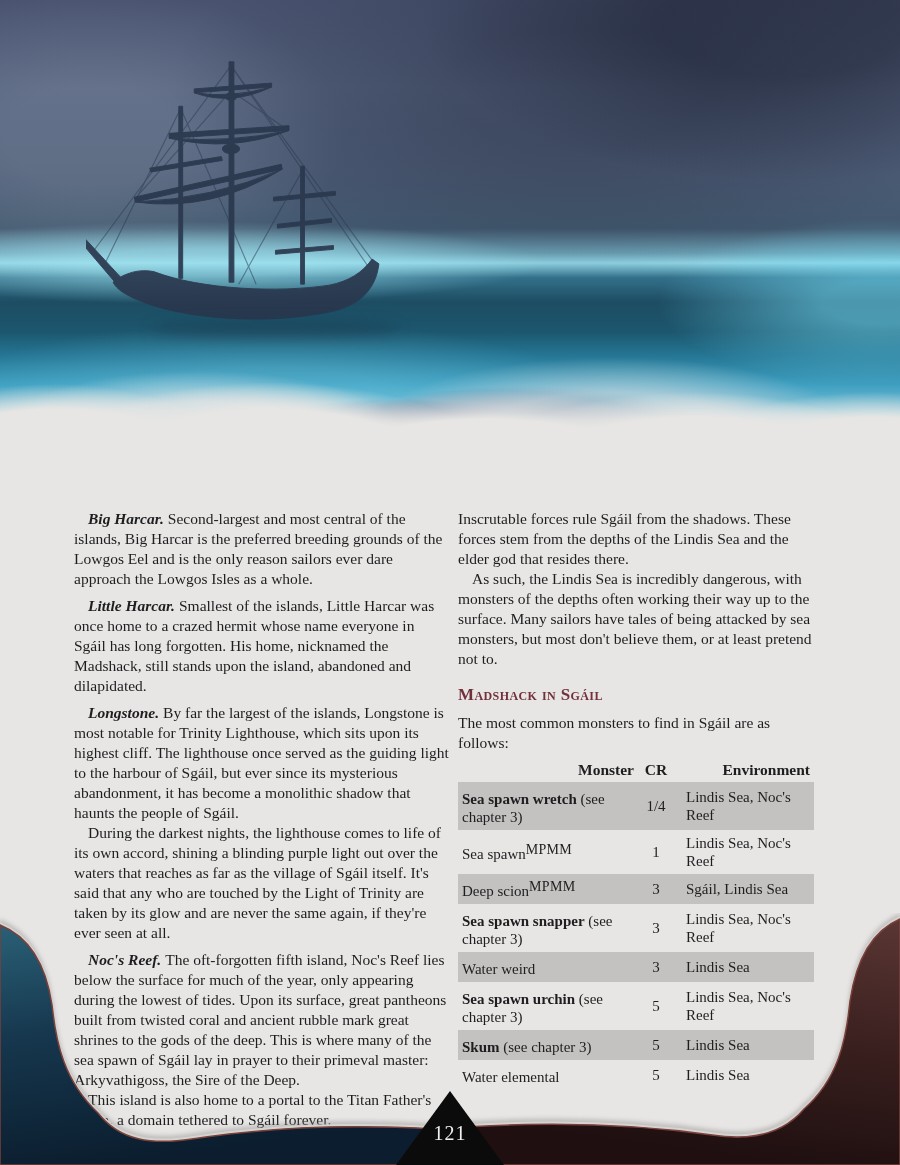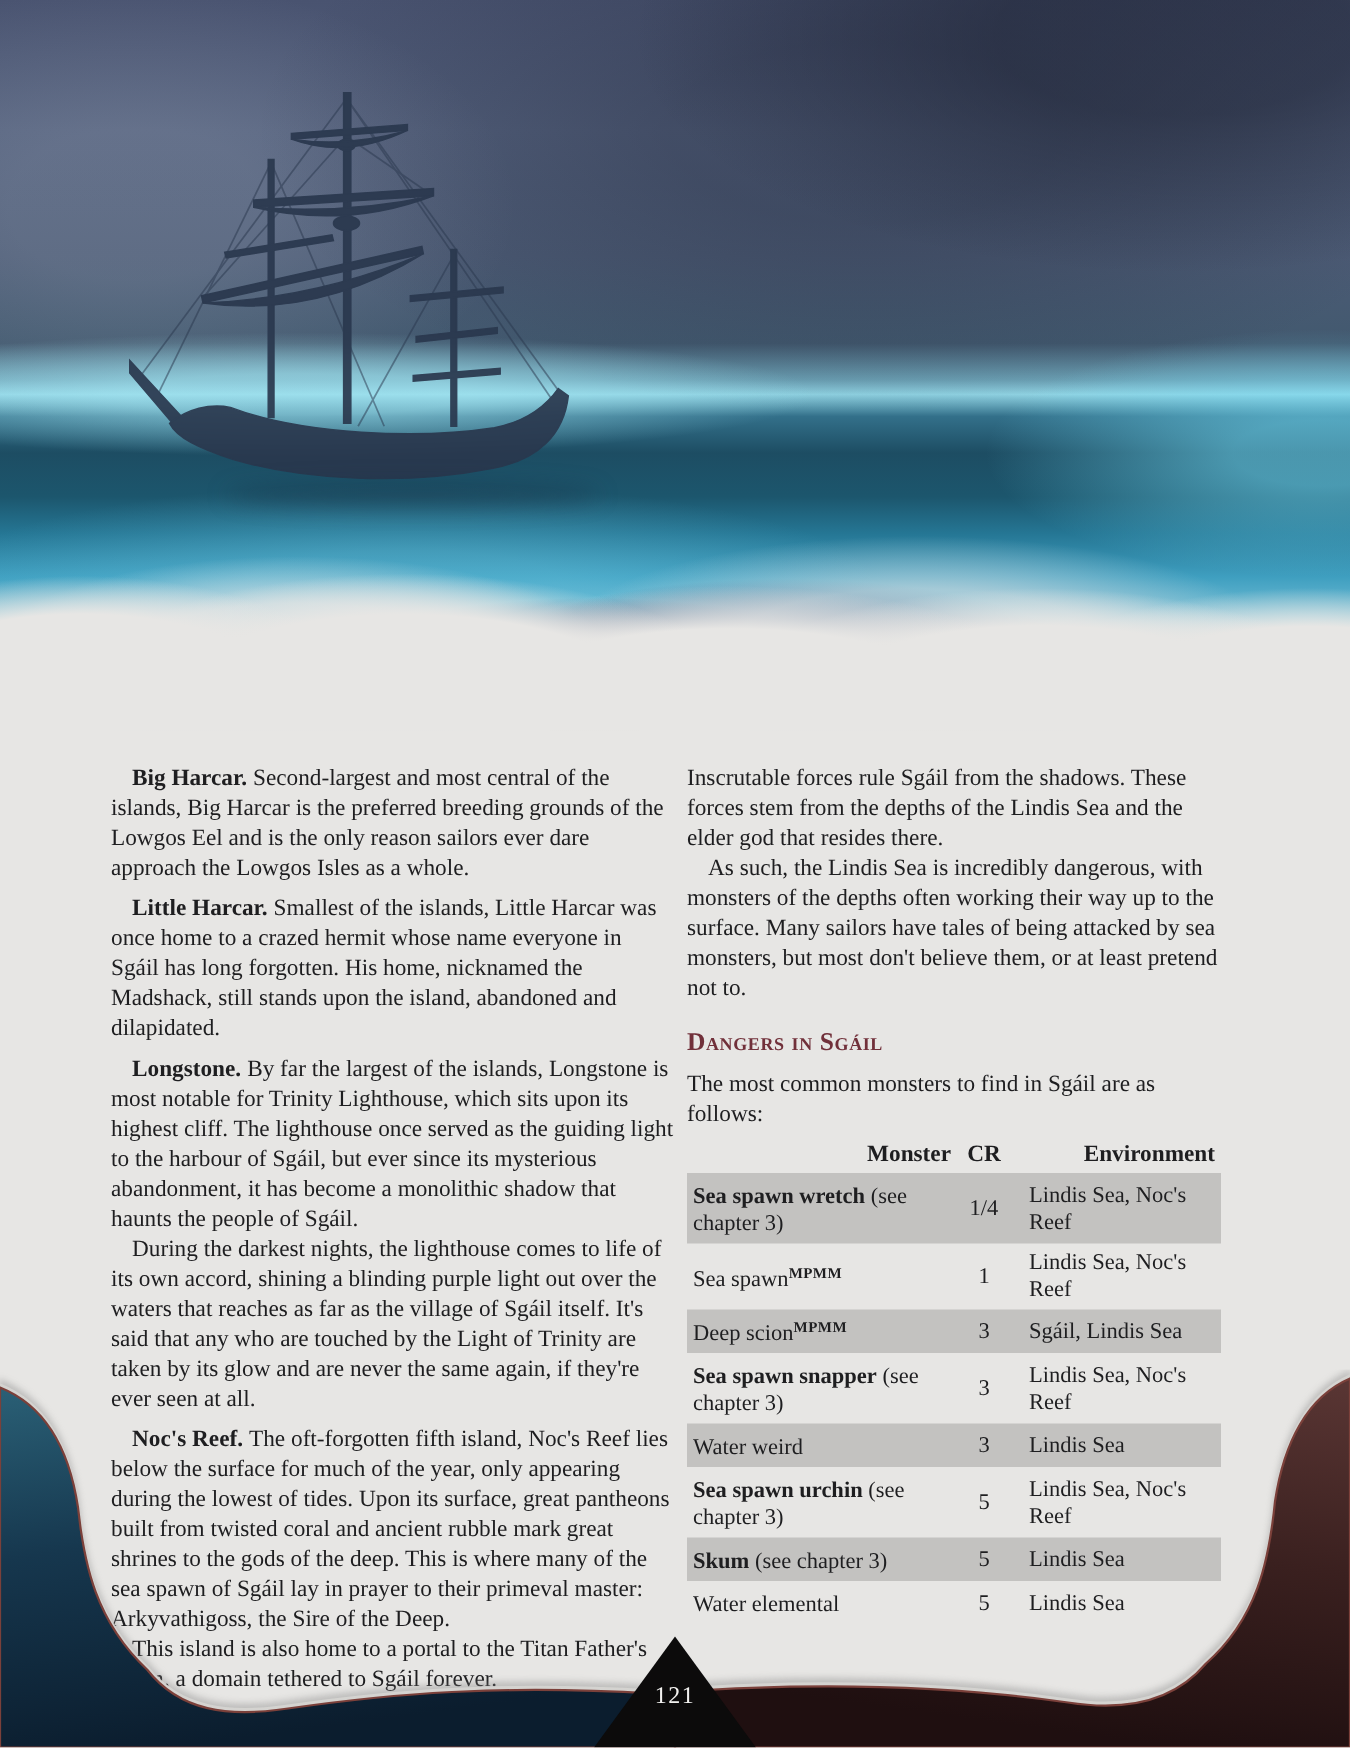--- a/index.html
+++ b/index.html
@@ -53,49 +53,49 @@
 
   
   .content { position:absolute; top:509px; left:0; width:900px; }
   .col { position:absolute; top:0; font-size:15.5px; line-height:20px; }
   .col-left  { left:74px;  width:376px; }
   .col-right { left:458px; width:356px; }
 
   .para { text-indent:14px; margin-top:7px; }
   .para:first-child { margin-top:0; }
   .para.cont { margin-top:0; }
-  .lead { font-weight:bold; }
+  .lead { font-weight:bold; font-style:italic; }
   .lead:not(:empty) { margin-right:4px; }
 
   .sec-heading {
     font-variant:small-caps; font-weight:600; letter-spacing:.4px;
     font-size:17px; line-height:20px; color:#71303a;
     margin:0 0 8px 0;
   }
   .sec-heading.second { margin-top:16px; }
   .rp { margin:0; text-indent:14px; }
   .rp.first { text-indent:0; }
   .table-intro { margin:6px 0 6px 0; }
 
   table.monsters { border-collapse:collapse; width:100%; font-size:15px; line-height:18px; }
   table.monsters th {
     text-align:right; font-weight:bold; padding:2px 4px 3px 4px; font-size:15.5px;
   }
   table.monsters th.cr, table.monsters td.cr { text-align:center; width:44px; padding-left:0; padding-right:8px; }
   table.monsters td { padding:4px 4px; vertical-align:middle; }
   table.monsters td.mname { width:180px; }
   table.monsters tr.shaded { background:#c3c2c0; }
-  sup.src { font-size:10px; letter-spacing:.3px; vertical-align:5px;font-weight:bold; }
+  sup.src { font-size:14px; letter-spacing:.3px; vertical-align:5px; }
 
   
   .footer-svg { position:absolute; left:0; top:913px; width:900px; height:252px; }
   .wing { filter: drop-shadow(0 -2px 0 #d4d3d0) drop-shadow(0 -3px 2px rgba(130,130,130,.4)); }
   .page-num {
     position:absolute; left:410px; top:1122px; width:80px;
-    text-align:center; color:#f2f1ef; font-size:16px; letter-spacing:1px;
+    text-align:center; color:#f2f1ef; font-size:20px; letter-spacing:1px;
   }
 </style>
 </head>
 <body>
 
 <div class="hero">
   <svg class="ship" viewBox="0 0 360 310" xmlns="http://www.w3.org/2000/svg">
     <g stroke="#2a384e" fill="#2a384e">
 
       <g stroke-width="1.2" opacity=".55" fill="none">
@@ -146,21 +146,21 @@
     <p class="para"><strong class="lead">Longstone.</strong><span>By far the largest of the islands, Longstone is most notable for Trinity Lighthouse, which sits upon its highest cliff. The lighthouse once served as the guiding light to the harbour of Sgáil, but ever since its mysterious abandonment, it has become a monolithic shadow that haunts the people of Sgáil.</span></p>
     <p class="para cont"><strong class="lead"></strong><span>During the darkest nights, the lighthouse comes to life of its own accord, shining a blinding purple light out over the waters that reaches as far as the village of Sgáil itself. It's said that any who are touched by the Light of Trinity are taken by its glow and are never the same again, if they're ever seen at all.</span></p>
     <p class="para"><strong class="lead">Noc's Reef.</strong><span>The oft-forgotten fifth island, Noc's Reef lies below the surface for much of the year, only appearing during the lowest of tides. Upon its surface, great pantheons built from twisted coral and ancient rubble mark great shrines to the gods of the deep. This is where many of the sea spawn of Sgáil lay in prayer to their primeval master: Arkyvathigoss, the Sire of the Deep.</span></p>
     <p class="para cont"><strong class="lead"></strong><span>This island is also home to a portal to the Titan Father's realm, a domain tethered to Sgáil forever.</span></p>
   </div>
 
   <div class="col col-right">
     <p class="rp first">Inscrutable forces rule Sgáil from the shadows. These forces stem from the depths of the Lindis Sea and the elder god that resides there.</p>
     <p class="rp">As such, the Lindis Sea is incredibly dangerous, with monsters of the depths often working their way up to the surface. Many sailors have tales of being attacked by sea monsters, but most don't believe them, or at least pretend not to.</p>
 
-    <h3 class="sec-heading second">Dangers in Sgáil</h3>
+    <h3 class="sec-heading second">Madshack in Sgáil</h3>
     <p class="rp first table-intro">The most common monsters to find in Sgáil are as follows:</p>
 
     <table class="monsters">
       <thead>
         <tr>
           <th>Monster</th>
           <th class="cr">CR</th>
           <th>Environment</th>
         </tr>
       </thead>

